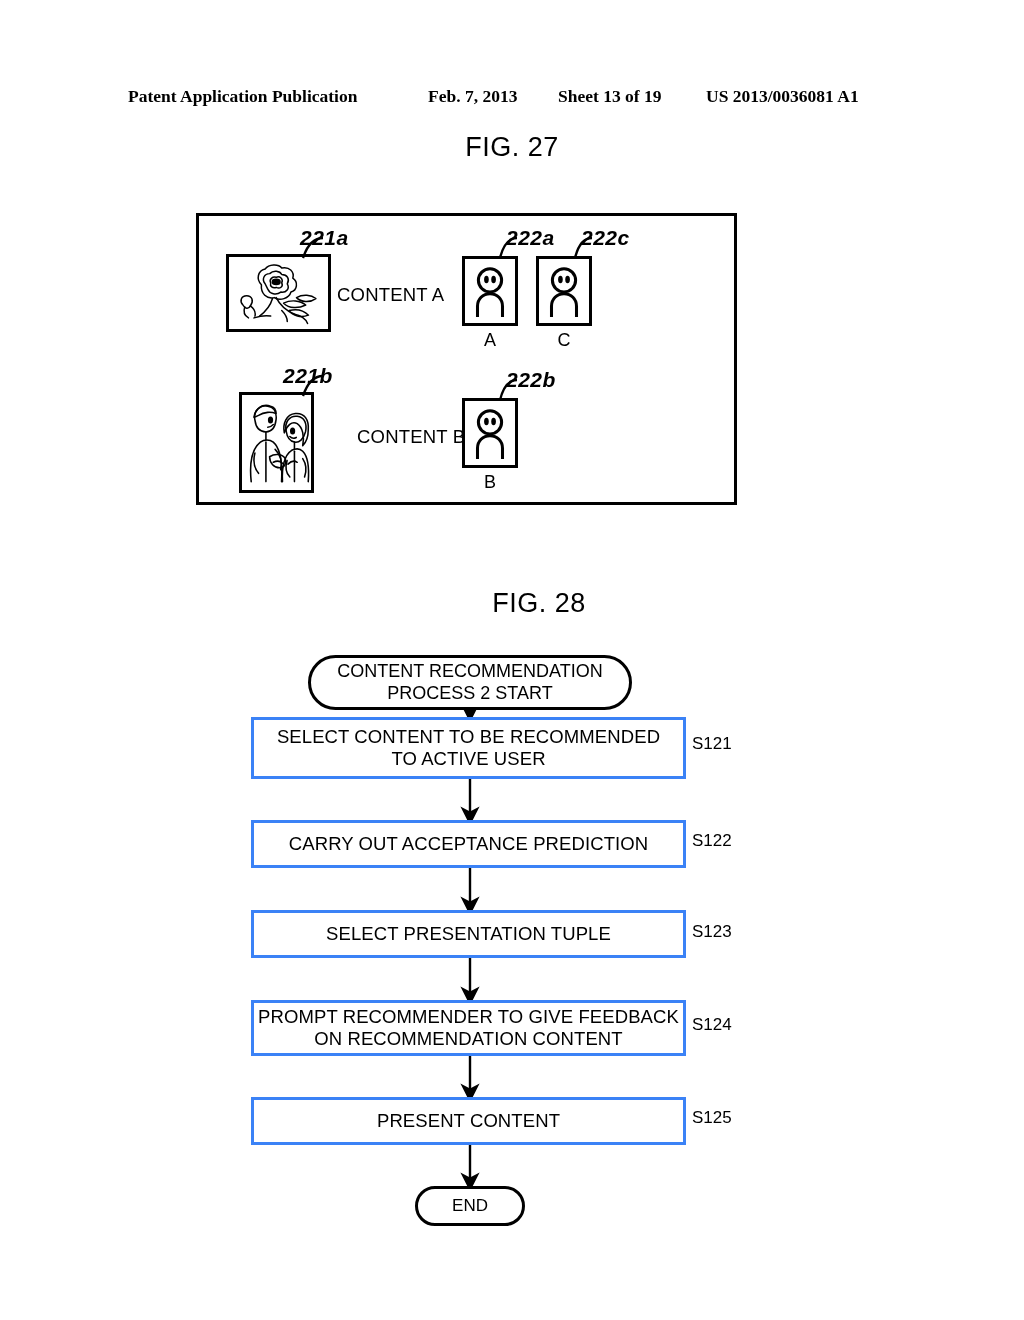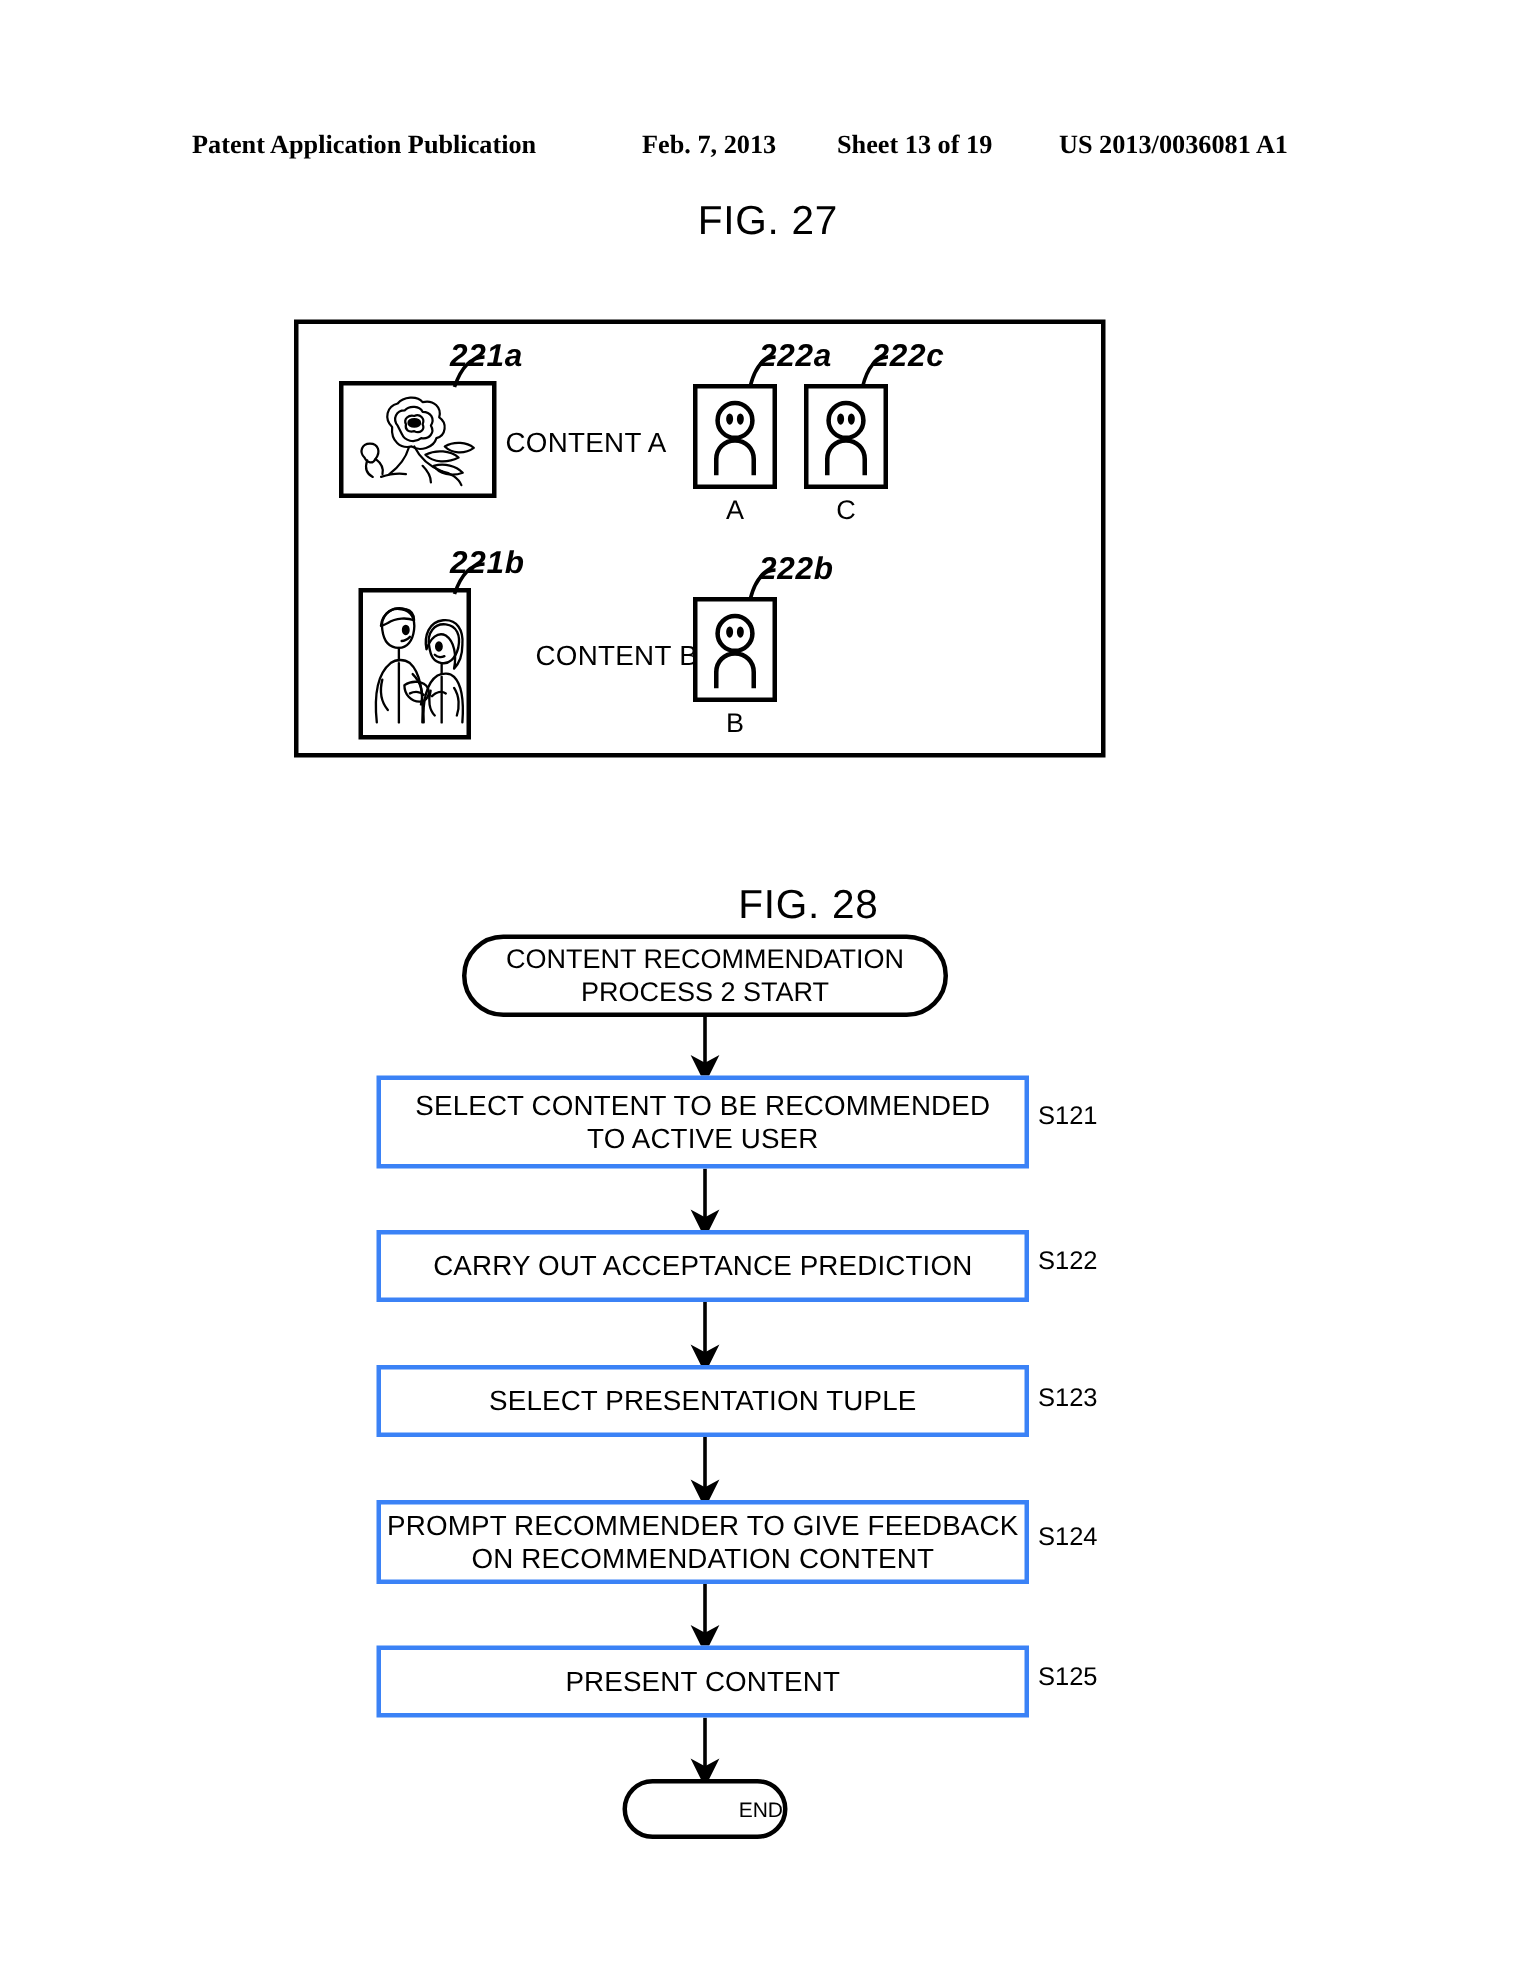--- a/index.html
+++ b/index.html
@@ -107,49 +107,48 @@
   .ref-num {
     position: absolute;
     font-family: "Liberation Sans", sans-serif;
     font-weight: bold;
     font-size: 21px;
     font-style: italic;
     letter-spacing: 0.5px;
     white-space: nowrap;
   }
   #ref-221a { left: 101px; top: 10px; }
-  #ref-221b { left: 101px; top: 148px; }
+  #ref-221b { left: 84px; top: 148px; }
   #ref-222a { left: 307px; top: 10px; }
   #ref-222c { left: 382px; top: 10px; }
   #ref-222b { left: 307px; top: 152px; }
 
   .leader { position: absolute; overflow: visible; }
 
   .term {
     position: absolute;
     border: 3px solid #000;
     box-sizing: border-box;
     background: #fff;
     display: flex;
     align-items: center;
     justify-content: center;
     text-align: center;
     font-family: "Liberation Sans", sans-serif;
     font-size: 18px;
     line-height: 1.18;
   }
   #node-start {
-    left: 308px; top: 623px; width: 324px; height: 55px;
+    left: 308px; top: 655px; width: 324px; height: 55px;
     border-radius: 28px;
   }
   #node-end {
     left: 415px; top: 1186px; width: 110px; height: 40px;
     border-radius: 20px;
-    font-size: 14px;
-    justify-content: flex-end;
+    font-size: 17px;
   }
 
   .proc {
     position: absolute;
     left: 251px;
     width: 435px;
     border: 3px solid #3b82f6;
     box-sizing: border-box;
     background: #fff;
     display: flex;

